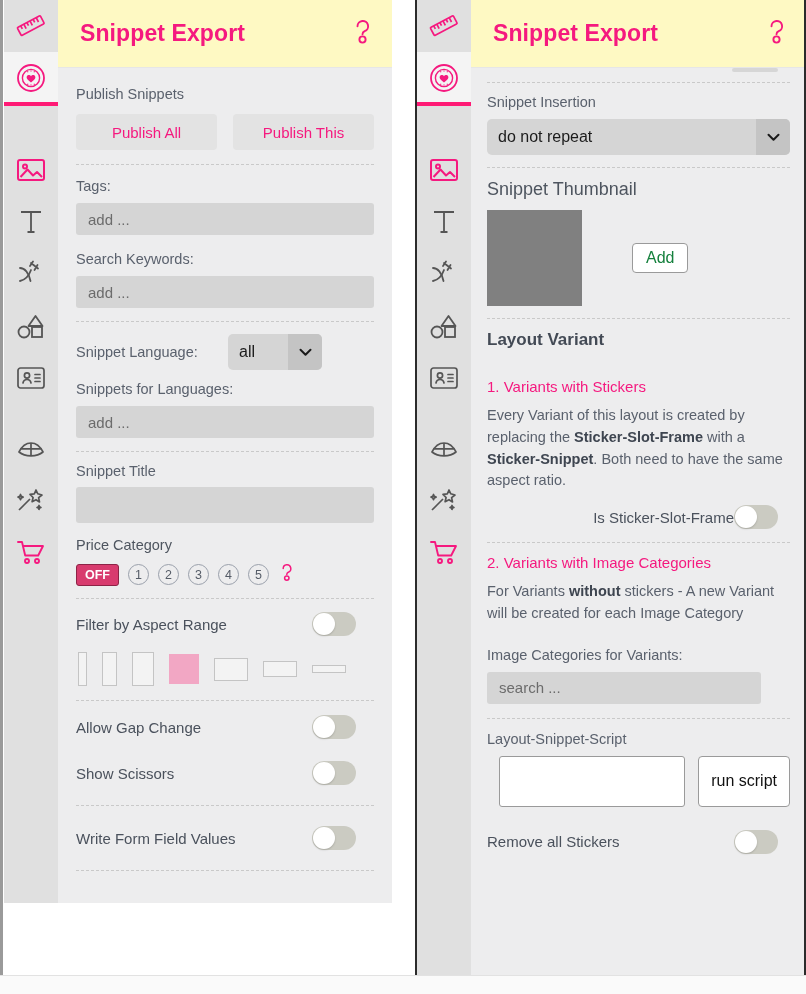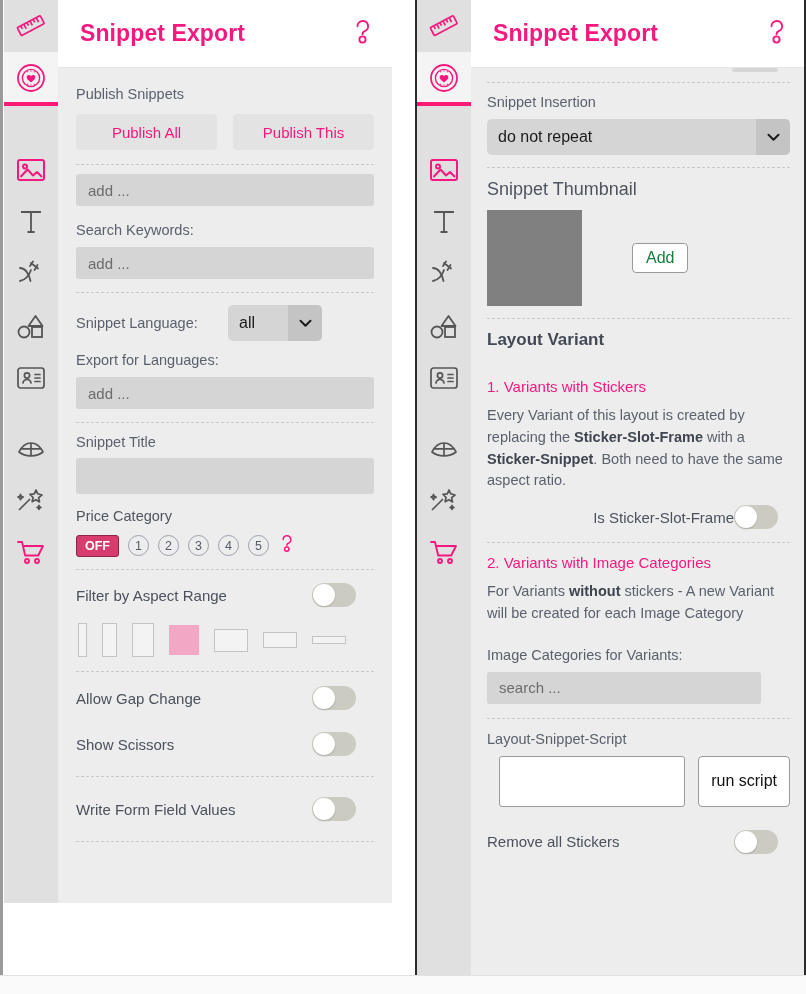--- a/index.html
+++ b/index.html
@@ -44,21 +44,21 @@
     content: ""; position: absolute; left: 0; right: 0; bottom: -2px;
     height: 4px; background: #ff1a75;
   }
   .side-item svg { display:block; }
   .side-gap { height: 18px; width: 54px; }
   .side-gap-lg { height: 40px; width: 54px; }
 
   
   .content { flex: 1; display: flex; flex-direction: column; min-width: 0; position: relative; }
   .panel-header {
-    height: 68px; background: #ffffff;
+    height: 68px; background: #fef9c3;
     display: flex; align-items: center; justify-content: space-between;
     padding: 0 18px 0 22px;
     border-bottom: 1px solid #e6e6e6;
     flex: 0 0 68px;
   }
   .panel-title { color: #f5197f; font-size: 23px; font-weight: bold; letter-spacing: .1px; }
   .help-q { cursor: pointer; }
 
   .panel-body {
     flex: 1; padding: 0 18px 0 18px;
@@ -300,40 +300,41 @@
 
         <div class="label" style="margin-top:18px;">Publish Snippets</div>
 
         <div style="display:flex; gap:16px; margin-top:12px;">
           <button class="btn-soft">Publish All</button>
           <button class="btn-soft">Publish This</button>
         </div>
 
         <div class="divider" style="margin-top:14px;"></div>
 
+        <div class="label" style="margin-top:13px;">Tags:</div>
         <input class="input-fill" style="margin-top: 9px;" placeholder="add ...">
 
         <div class="label" style="margin-top:16px;">Search Keywords:</div>
         <input class="input-fill" style="margin-top: 9px;" placeholder="add ...">
 
         <div class="divider" style="margin-top:13px;"></div>
 
         <div class="row" style="margin-top:12px;">
           <div class="label">Snippet Language:</div>
           <div class="select-box" style="width:94px; margin-right:52px;">
             <div class="val">all</div>
             <div class="arrow">
               <svg width="13" height="9" viewBox="0 0 13 9">
                   <path d="M1.5 1.8L6.5 6.8 11.5 1.8" fill="none" stroke="#1b1b1b" stroke-width="2" stroke-linecap="round" stroke-linejoin="round"></path>
                 </svg>
             </div>
           </div>
         </div>
 
-        <div class="label" style="margin-top:11px;">Export for Languages:</div>
+        <div class="label" style="margin-top:11px;">Snippets for Languages:</div>
         <input class="input-fill" style="margin-top: 9px;" placeholder="add ...">
 
         <div class="divider" style="margin-top:13px;"></div>
 
         <div class="label" style="margin-top:11px;">Snippet Title</div>
         <input class="input-fill tall" style="margin-top: 8px;" placeholder="">
 
         <div class="label" style="margin-top:14px; color:#4e555f;">Price Category</div>
 
         <div class="chips" style="margin-top:10px;">

